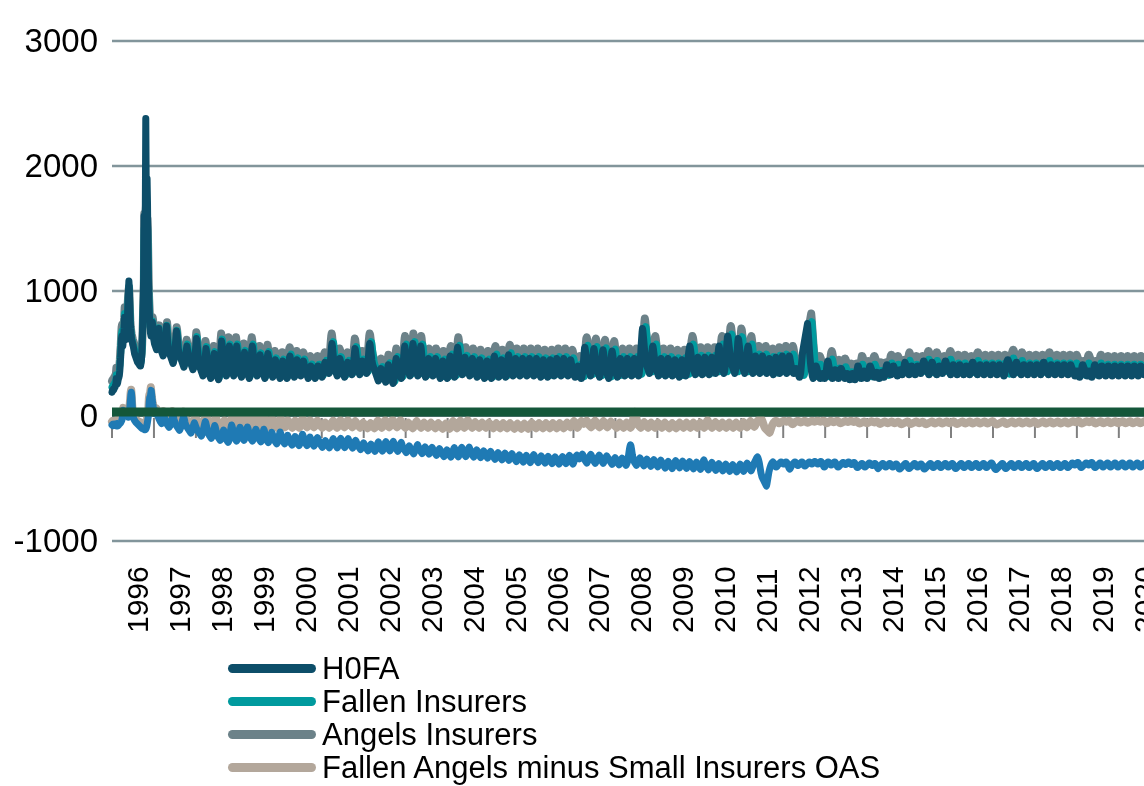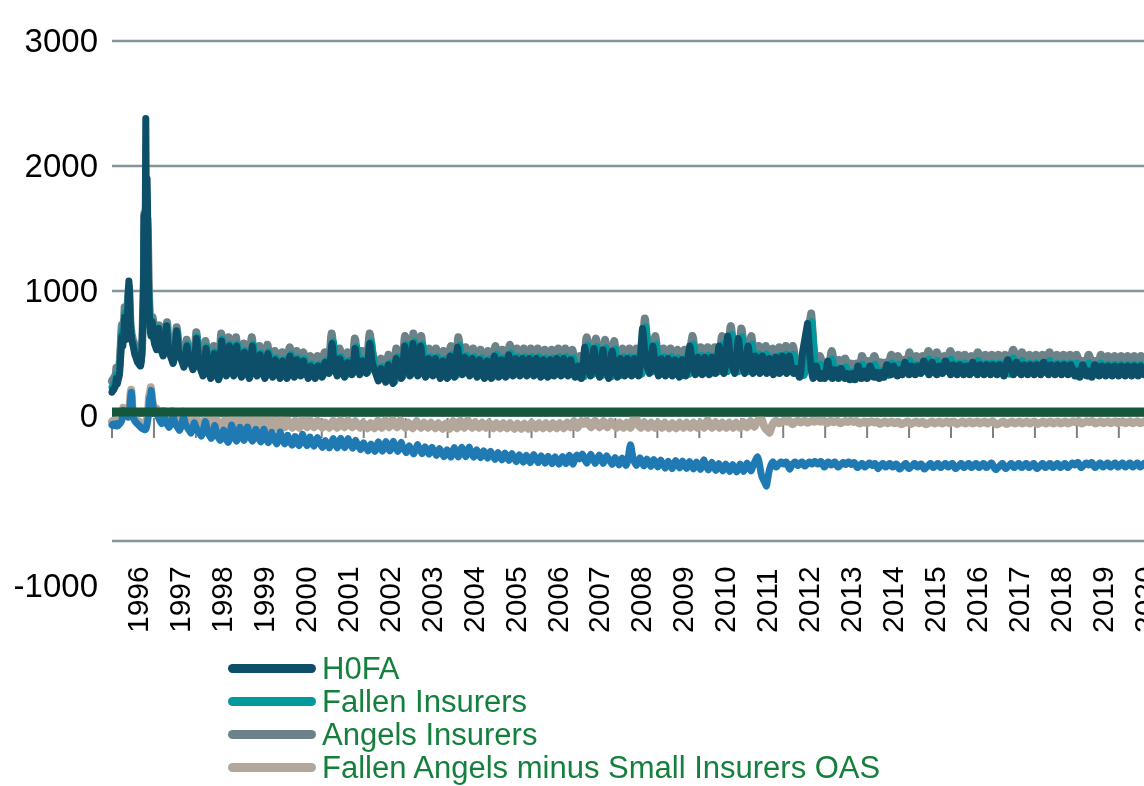--- a/index.html
+++ b/index.html
@@ -48,21 +48,21 @@
   }
   .legend-swatch{
     width:88px;
     height:9px;
     border-radius:5px;
     flex:0 0 auto;
     margin-right:6px;
   }
   .legend-label{
     font-size:31px;
-    color:#15803d;
+    color:#000000;
     line-height:1;
     white-space:nowrap;
   }
 </style>
 </head>
 <body>
 
 <div id="chart-root">
 
   <svg class="plot-svg" width="1144" height="786" viewBox="0 0 1144 786">
@@ -111,21 +111,21 @@
       <g id="zeroline-g">
         <line x1="112" y1="412" x2="1144" y2="412" stroke="#14573a" stroke-width="9"></line>
       </g>
     </svg>
 
   <div id="ylabels">
       <div class="ylab" style="top: 24px; left: 0px; width: 98px;">3000</div>
       <div class="ylab" style="top: 149px; left: 0px; width: 98px;">2000</div>
       <div class="ylab" style="top: 274px; left: 0px; width: 98px;">1000</div>
       <div class="ylab" style="top: 399px; left: 0px; width: 98px;">0</div>
-      <div class="ylab" style="top: 524px; left: 0px; width: 98px; margin-top: 45px;">-1000</div>
+      <div class="ylab" style="top: 524px; left: 0px; width: 98px;">-1000</div>
     </div>
   <div id="xlabels">
       <div class="xlab" style="left: 123px; top: 633px;">1996</div>
       <div class="xlab" style="left: 164.951px; top: 633px;">1997</div>
       <div class="xlab" style="left: 206.902px; top: 633px;">1998</div>
       <div class="xlab" style="left: 248.854px; top: 633px;">1999</div>
       <div class="xlab" style="left: 290.805px; top: 633px;">2000</div>
       <div class="xlab" style="left: 332.756px; top: 633px;">2001</div>
       <div class="xlab" style="left: 374.707px; top: 633px;">2002</div>
       <div class="xlab" style="left: 416.659px; top: 633px;">2003</div>

